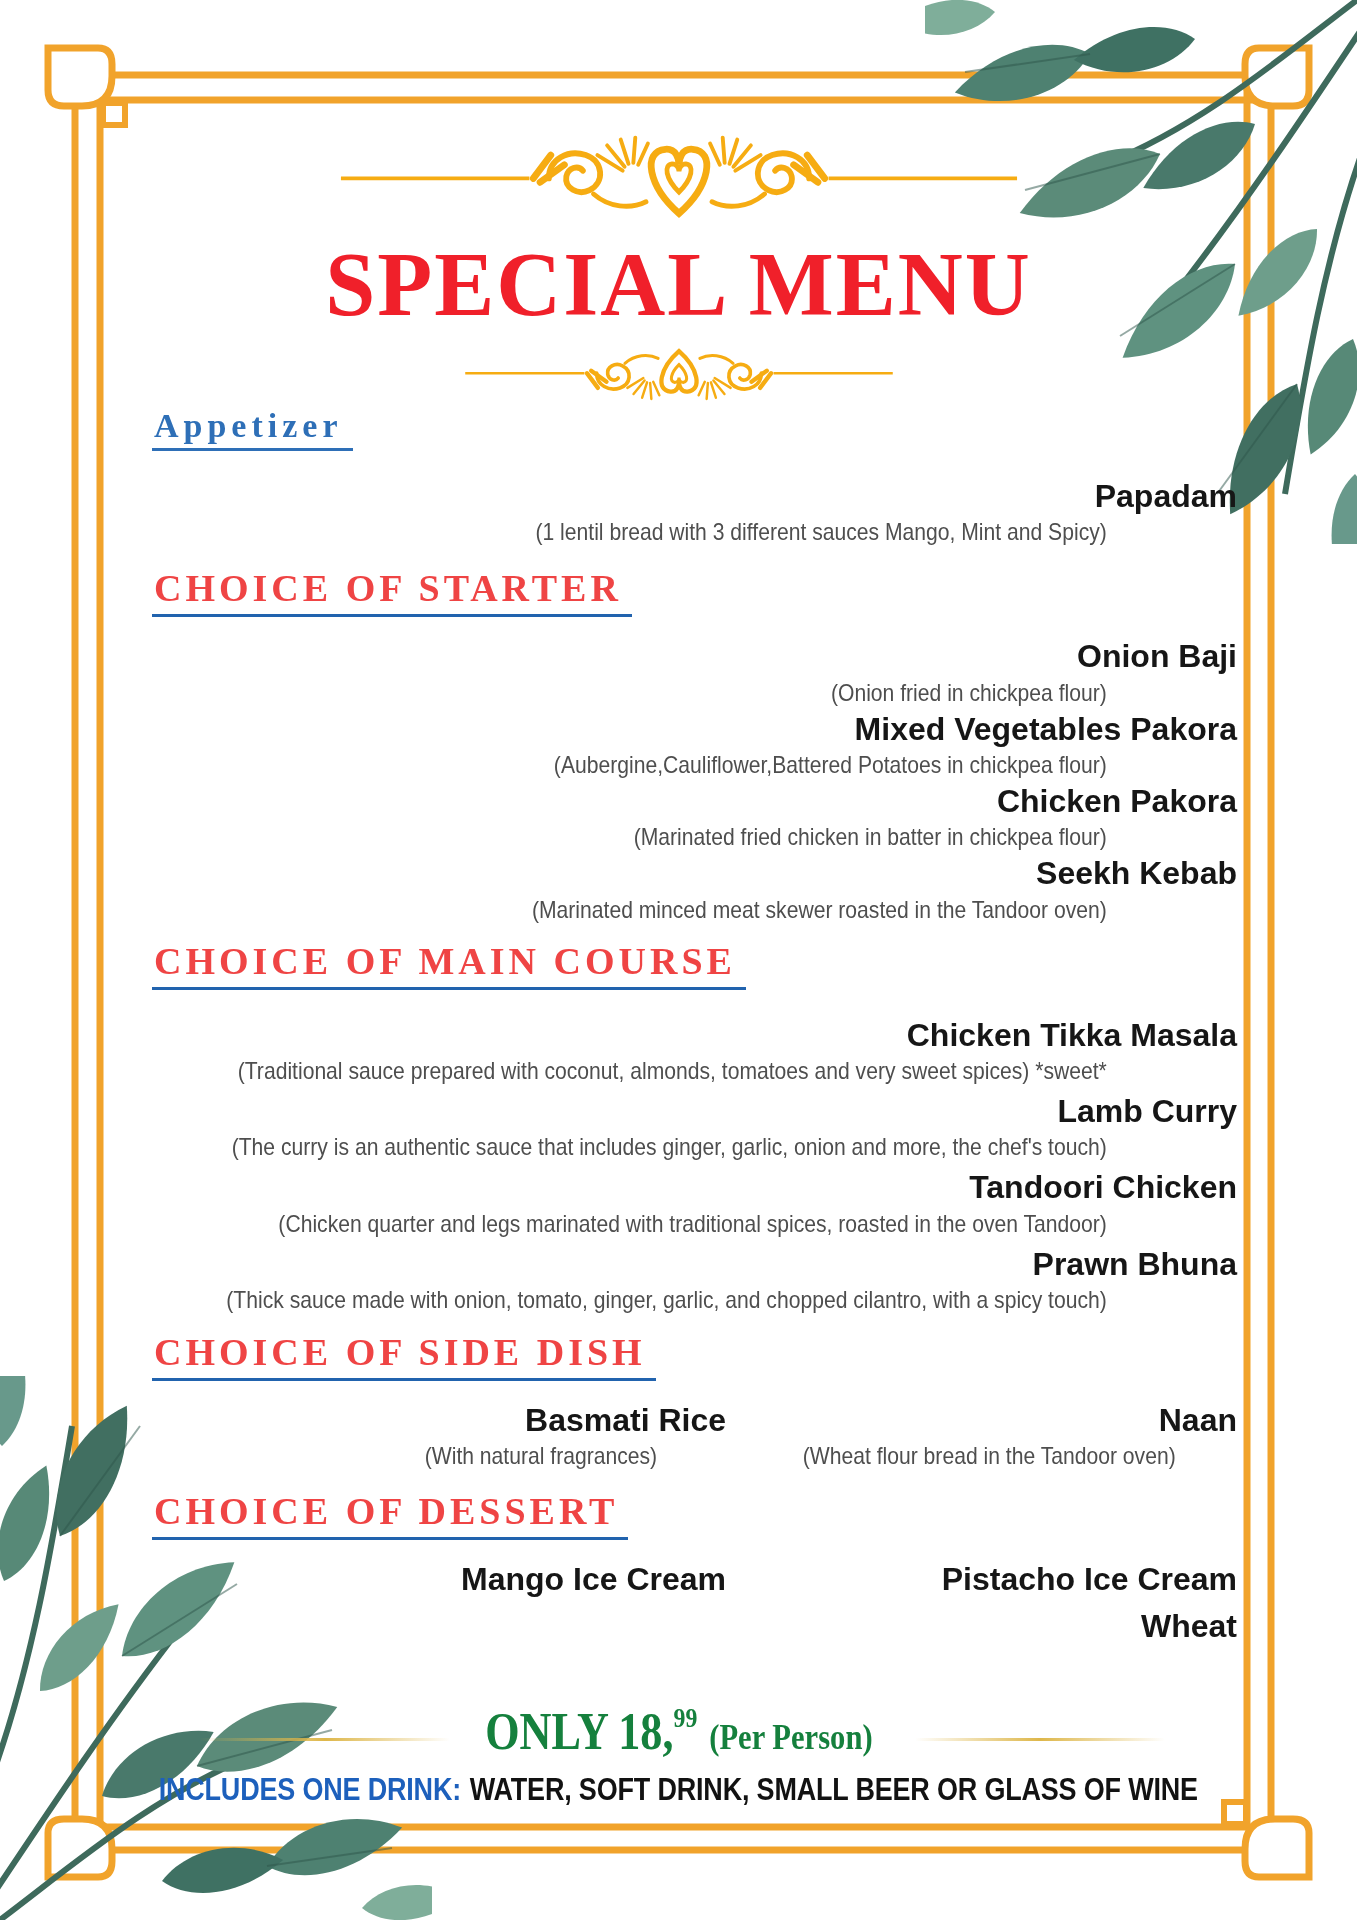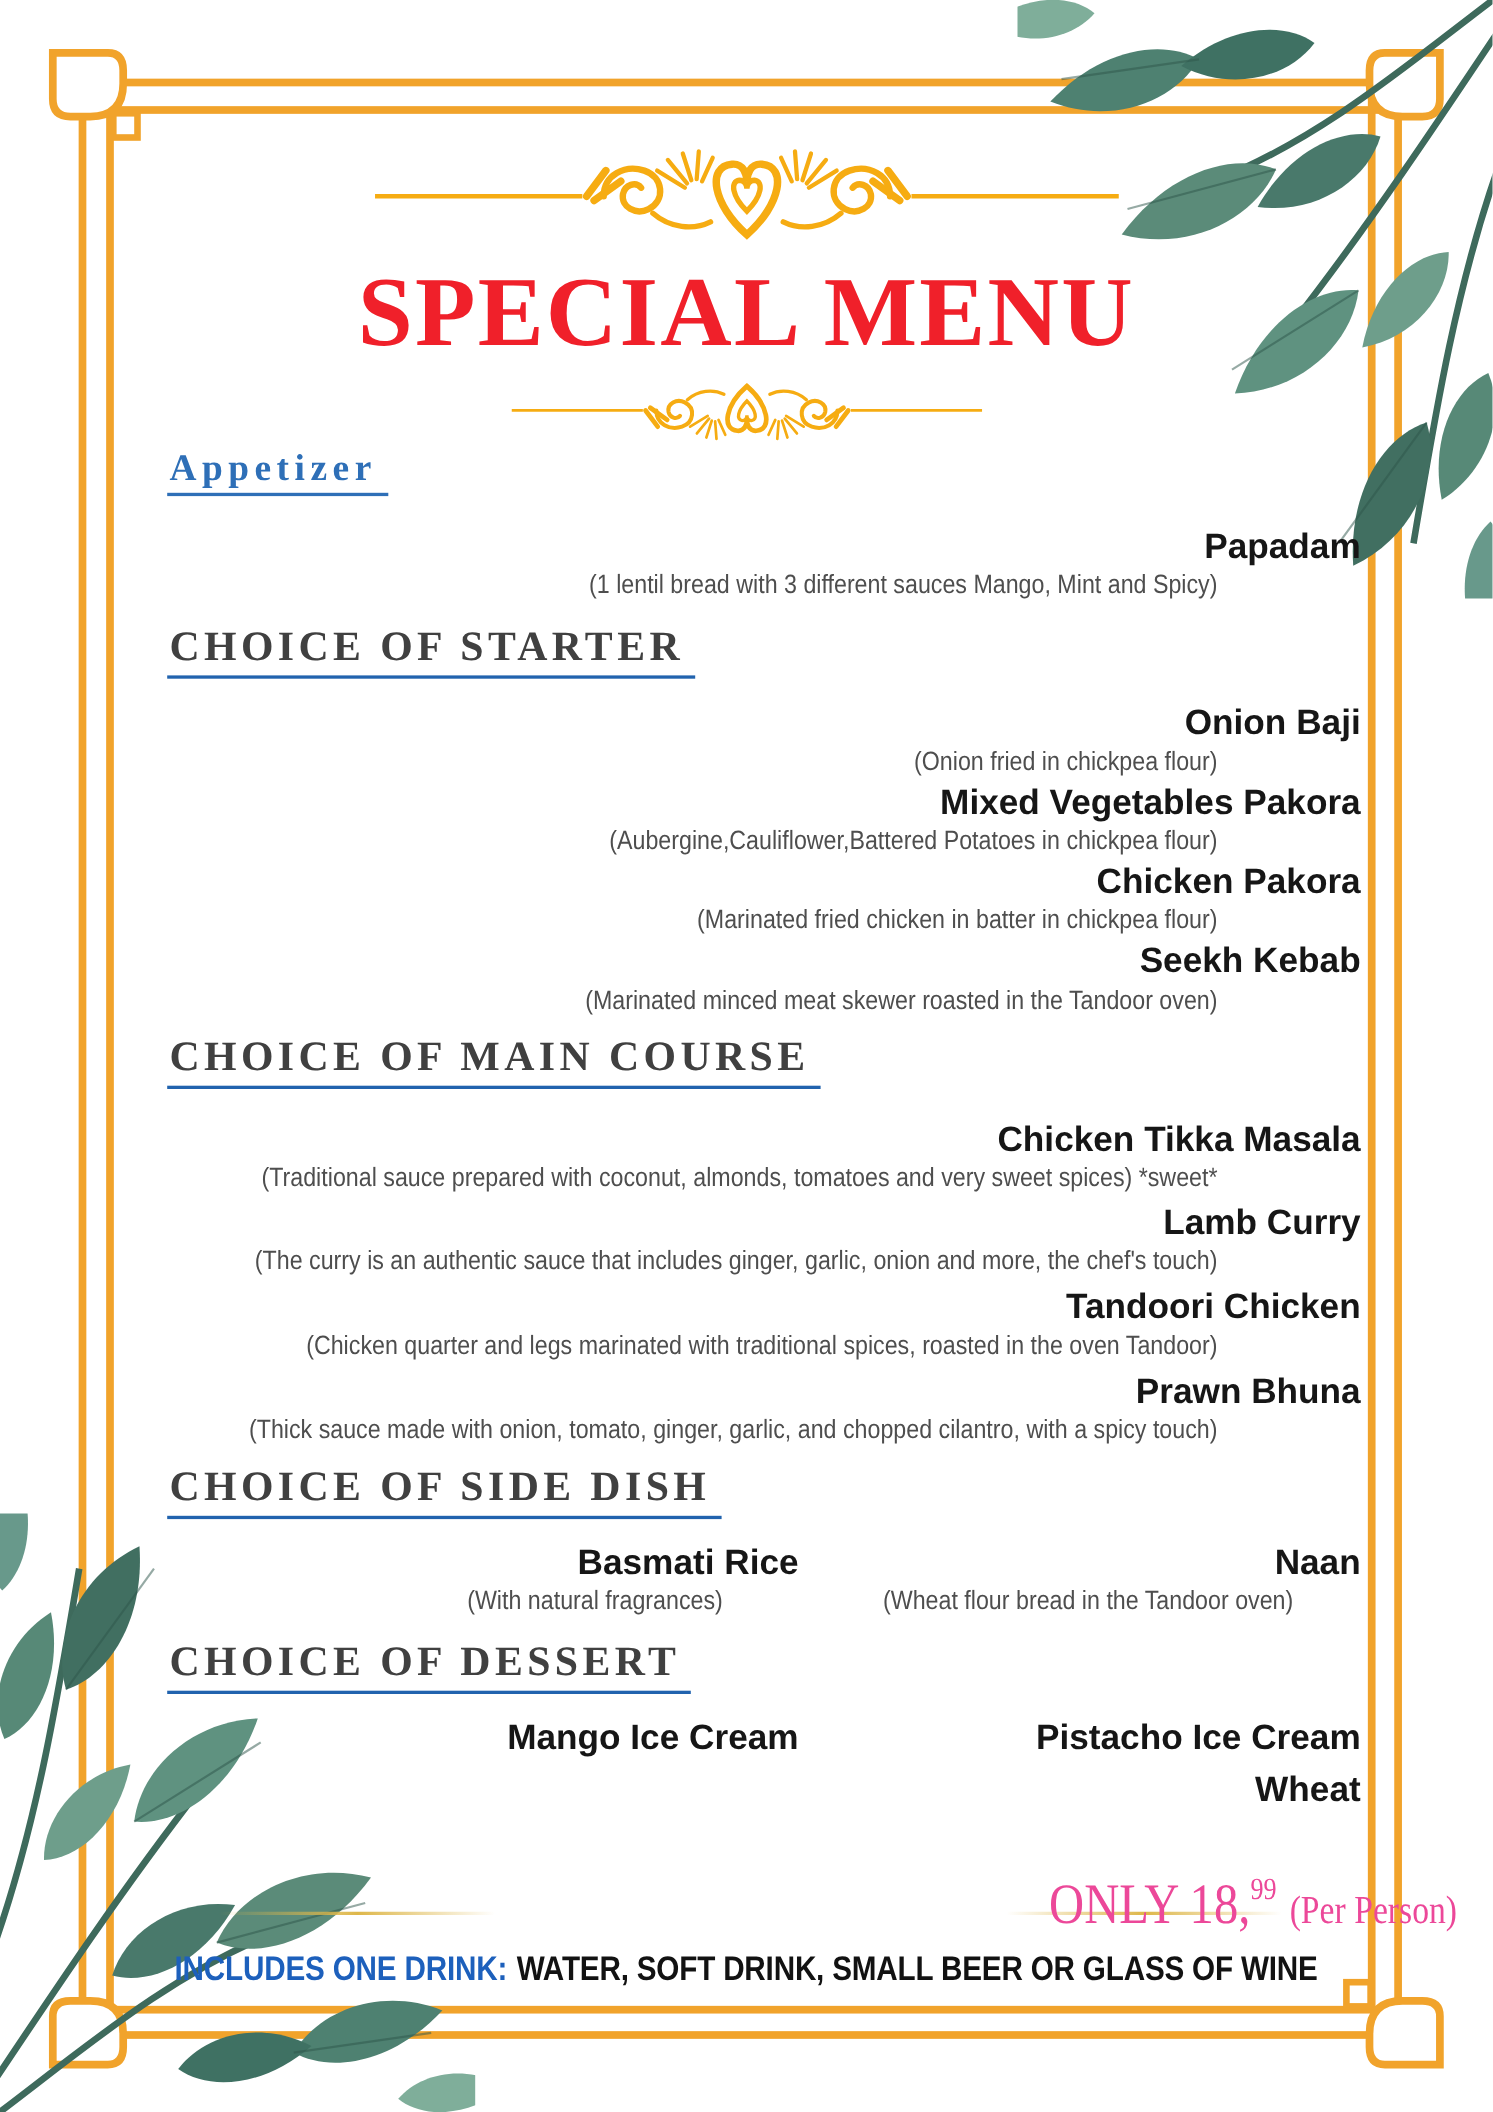--- a/index.html
+++ b/index.html
@@ -23,42 +23,42 @@
   }
   
   .content { position:absolute; left:152px; top:406px; width:1085px; z-index:3;text-align:right; }
   .apt-heading {
     font-family:"Liberation Serif", serif; font-weight:700; font-size:34px; line-height:1.15;
     color:#2E6FB7; letter-spacing:5px; border-bottom:3px solid #2E6FB7;
     display:table; padding:0 10px 3px 2px; margin:0 0 26px 0;
   }
   .section-heading {
     font-family:"Liberation Serif", serif; font-weight:700; font-size:38px; line-height:1.1;
-    color:#404040; letter-spacing:4px; border-bottom:3px solid #2163AE;
+    color:#ef4444; letter-spacing:4px; border-bottom:3px solid #2163AE;
     display:table; padding:0 10px 4px 2px; margin:0 0 20px 0;
   }
   .sh-starter { margin-top:21px; }
   .sh-main    { margin-top:16px; margin-bottom:26px; }
   .sh-side    { margin-top:17px; }
   .sh-dessert { margin-top:18px; }
   .item-name {
     font-weight:700; font-size:32px; line-height:1.2; color:#161616;
     margin:0 0 2px 8px;
   }
   .item-desc {
     font-size:24px; line-height:1.25; color:#4E4E4E; margin:0 0 2px 0;
     transform:scaleX(0.88); transform-origin:left center; white-space:nowrap;
   }
   .item-main .item-desc { margin-bottom:6px; }
   .two-col { display:grid; grid-template-columns:574px 1fr; }
   .coffee { margin-top:6px; }
   
   .price-line {
-    position:absolute; top:1702px; left:0; width:100%; text-align:right; z-index:3;
-    font-family:"Liberation Serif", serif; font-weight:400; color:#ec4899;
+    position:absolute; top:1702px; left:0; width:100%; text-align:center; z-index:3;
+    font-family:"Liberation Serif", serif; font-weight:700; color:#15803d;
   }
   .price-inner { display:inline-block; transform:scaleX(0.85); white-space:nowrap; }
   .price-main { font-size:52px; }
   .price-sup  { font-size:28px; vertical-align:22px; }
   .price-per  { font-size:36px; margin-left:14px; }
   .includes-line {
     position:absolute; top:1772px; left:0; width:100%; text-align:center; z-index:3;
     font-weight:700; font-size:31px; color:#121212; letter-spacing:-0.2px;
   }
   .includes-inner { display:inline-block; transform:scaleX(0.87); white-space:nowrap; }

